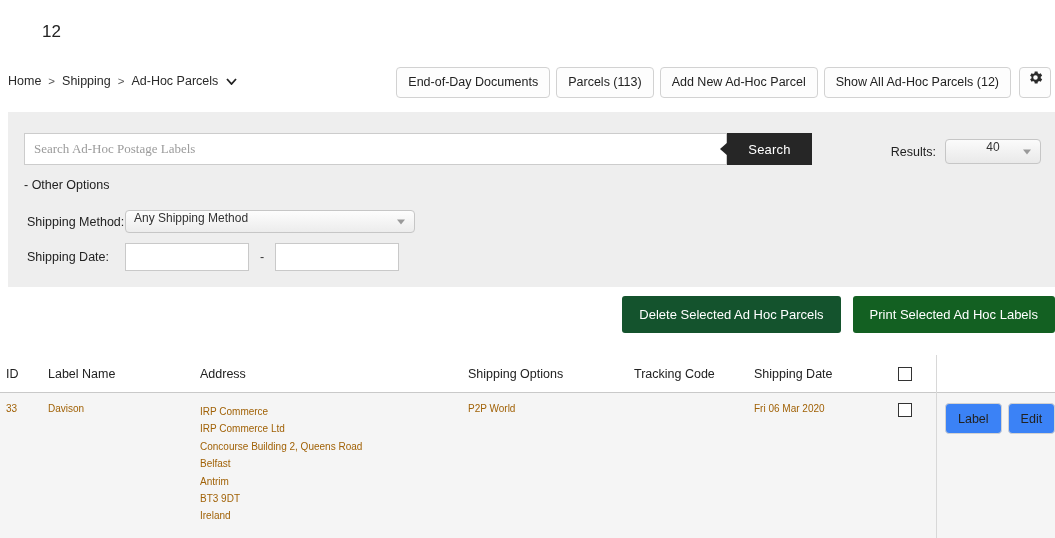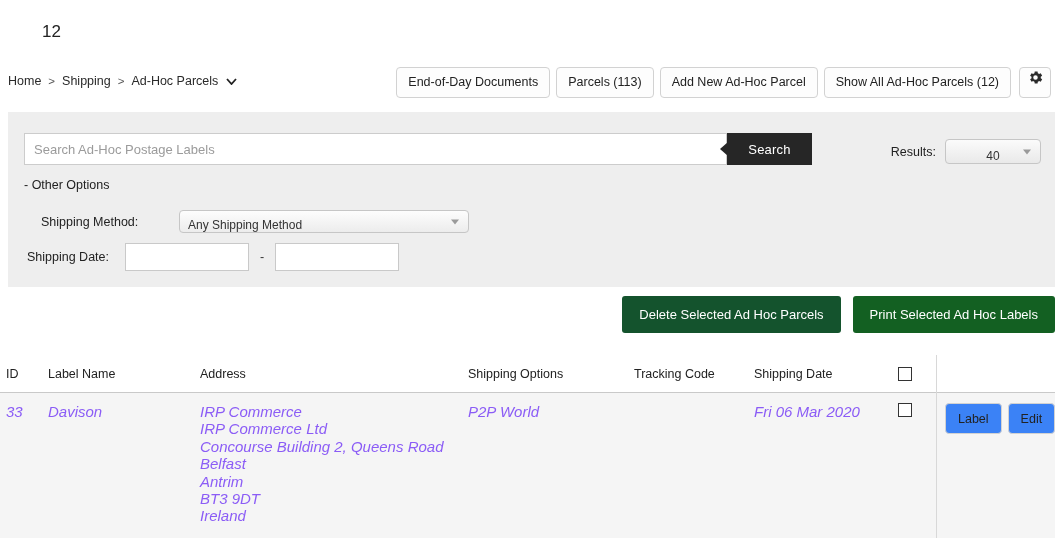--- a/index.html
+++ b/index.html
@@ -97,21 +97,21 @@
     position: absolute;
     left: 16px; top: 21px;
     display: flex;
     align-items: center;
   }
   .search-input {
     width: 703px;
     height: 32px;
     border: 1px solid #cccccc;
     background: #ffffff;
-    font-family: Liberation Sans, sans-serif;
+    font-family: Liberation Serif, serif;
     font-size: 13px;
     color: #333;
     padding: 0 9px;
     outline: none;
   }
   .search-input::placeholder { color: #9b9b9b; }
 
   .search-btn-wrap { position: relative; display: flex; align-items: center; }
   .search-btn {
     background: #262626;
@@ -144,21 +144,21 @@
   .results-label { font-size: 12.5px; color: #222; }
   .select-ctl {
     position: relative;
     background: linear-gradient(#fbfbfb, #e9e9e9);
     border: 1px solid #c6c6c6;
     border-radius: 4px;
     height: 25px;
     font-size: 12px;
     color: #333;
     display: flex;
-    align-items: flex-end;
+    align-items: flex-start;
     cursor: pointer;
   }
   .results-select { width: 96px; justify-content: center; }
   .results-select .sel-val { flex: 1; text-align: center; }
   .sel-caret {
     position: absolute;
     right: 9px; top: 50%;
     transform: translateY(-50%);
     width: 0; height: 0;
     border-left: 4.5px solid transparent;
@@ -172,21 +172,21 @@
     font-size: 12.5px;
     color: #222;
     cursor: pointer;
   }
 
   .field-row {
     position: absolute;
     display: flex;
     align-items: center;
   }
-  .fr-method { left: 33px; top: 98px; gap: 40px; }
+  .fr-method { left: 19px; top: 98px; }
   .fr-date   { left: 19px; top: 131px; }
   .field-label {
     width: 98px;
     font-size: 12.5px;
     color: #222;
   }
   .method-select {
     width: 290px;
     height: 23px;
     padding-left: 8px;
@@ -246,25 +246,24 @@
     display: flex;
     align-items: center;
     height: 38px;
     border-bottom: 1px solid #c9c9c9;
     font-size: 12.5px;
     color: #222;
   }
   .trow {
     display: flex;
     background: #f5f5f5;
-    font-size: 15px;
-    color: #8b5cf6;
+    font-size: 10px;
+    color: #a16207;
     height: 145px;
     padding-top: 10px;
-    font-style: italic;
   }
   .c-id     { width: 48px;  padding-left: 6px; }
   .c-name   { width: 152px; }
   .c-addr   { width: 268px; }
   .c-method { width: 166px; }
   .c-track  { width: 120px; }
   .c-date   { width: 120px; }
   .c-check  { width: 62px;  display: flex; justify-content: center; }
   .addr-line { line-height: 17.4px; }
   .chk {

